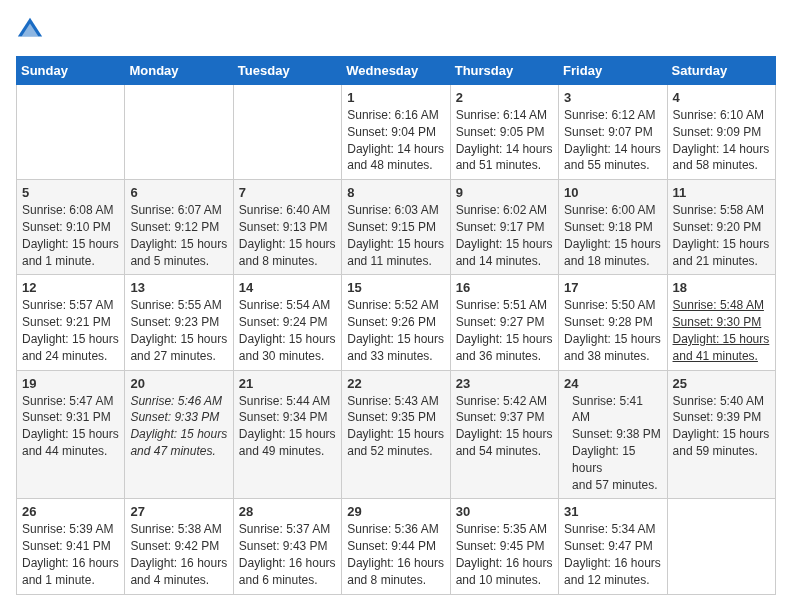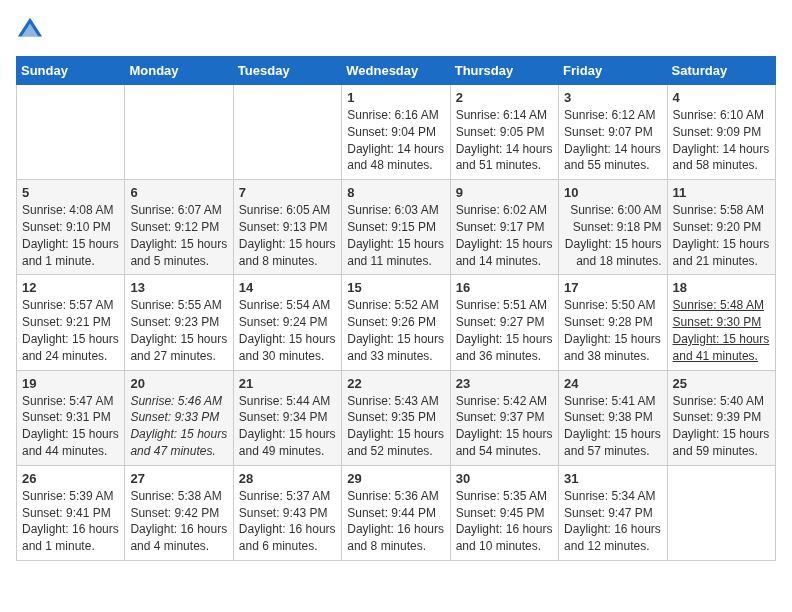--- a/index.html
+++ b/index.html
@@ -148,56 +148,56 @@
           <div class="day-number">4</div>
           <div class="day-info" style="white-space: pre-line;">Sunrise: 6:10 AM
 Sunset: 9:09 PM
 Daylight: 14 hours
 and 58 minutes.</div>
         </td>
       </tr>
       <tr>
         <td>
           <div class="day-number">5</div>
-          <div class="day-info" style="white-space: pre-line;">Sunrise: 4:08 AM
+          <div class="day-info" style="white-space: pre-line;">Sunrise: 6:08 AM
 Sunset: 9:10 PM
 Daylight: 15 hours
 and 1 minute.</div>
         </td>
         <td>
           <div class="day-number">6</div>
           <div class="day-info" style="white-space: pre-line;">Sunrise: 6:07 AM
 Sunset: 9:12 PM
 Daylight: 15 hours
 and 5 minutes.</div>
         </td>
         <td>
           <div class="day-number">7</div>
-          <div class="day-info" style="white-space: pre-line;">Sunrise: 6:05 AM
+          <div class="day-info" style="white-space: pre-line;">Sunrise: 6:40 AM
 Sunset: 9:13 PM
 Daylight: 15 hours
 and 8 minutes.</div>
         </td>
         <td>
           <div class="day-number">8</div>
           <div class="day-info" style="white-space: pre-line;">Sunrise: 6:03 AM
 Sunset: 9:15 PM
 Daylight: 15 hours
 and 11 minutes.</div>
         </td>
         <td>
           <div class="day-number">9</div>
           <div class="day-info" style="white-space: pre-line;">Sunrise: 6:02 AM
 Sunset: 9:17 PM
 Daylight: 15 hours
 and 14 minutes.</div>
         </td>
         <td>
           <div class="day-number">10</div>
-          <div class="day-info" style="white-space: pre-line; text-align: right;">Sunrise: 6:00 AM
+          <div class="day-info" style="white-space: pre-line;">Sunrise: 6:00 AM
 Sunset: 9:18 PM
 Daylight: 15 hours
 and 18 minutes.</div>
         </td>
         <td>
           <div class="day-number">11</div>
           <div class="day-info" style="white-space: pre-line;">Sunrise: 5:58 AM
 Sunset: 9:20 PM
 Daylight: 15 hours
 and 21 minutes.</div>
@@ -285,21 +285,21 @@
         </td>
         <td>
           <div class="day-number">23</div>
           <div class="day-info" style="white-space: pre-line;">Sunrise: 5:42 AM
 Sunset: 9:37 PM
 Daylight: 15 hours
 and 54 minutes.</div>
         </td>
         <td>
           <div class="day-number">24</div>
-          <div class="day-info" style="white-space: pre-line;">Sunrise: 5:41 AM
+          <div class="day-info" style="white-space: pre-line; margin-left: 8px;">Sunrise: 5:41 AM
 Sunset: 9:38 PM
 Daylight: 15 hours
 and 57 minutes.</div>
         </td>
         <td>
           <div class="day-number">25</div>
           <div class="day-info" style="white-space: pre-line;">Sunrise: 5:40 AM
 Sunset: 9:39 PM
 Daylight: 15 hours
 and 59 minutes.</div>

